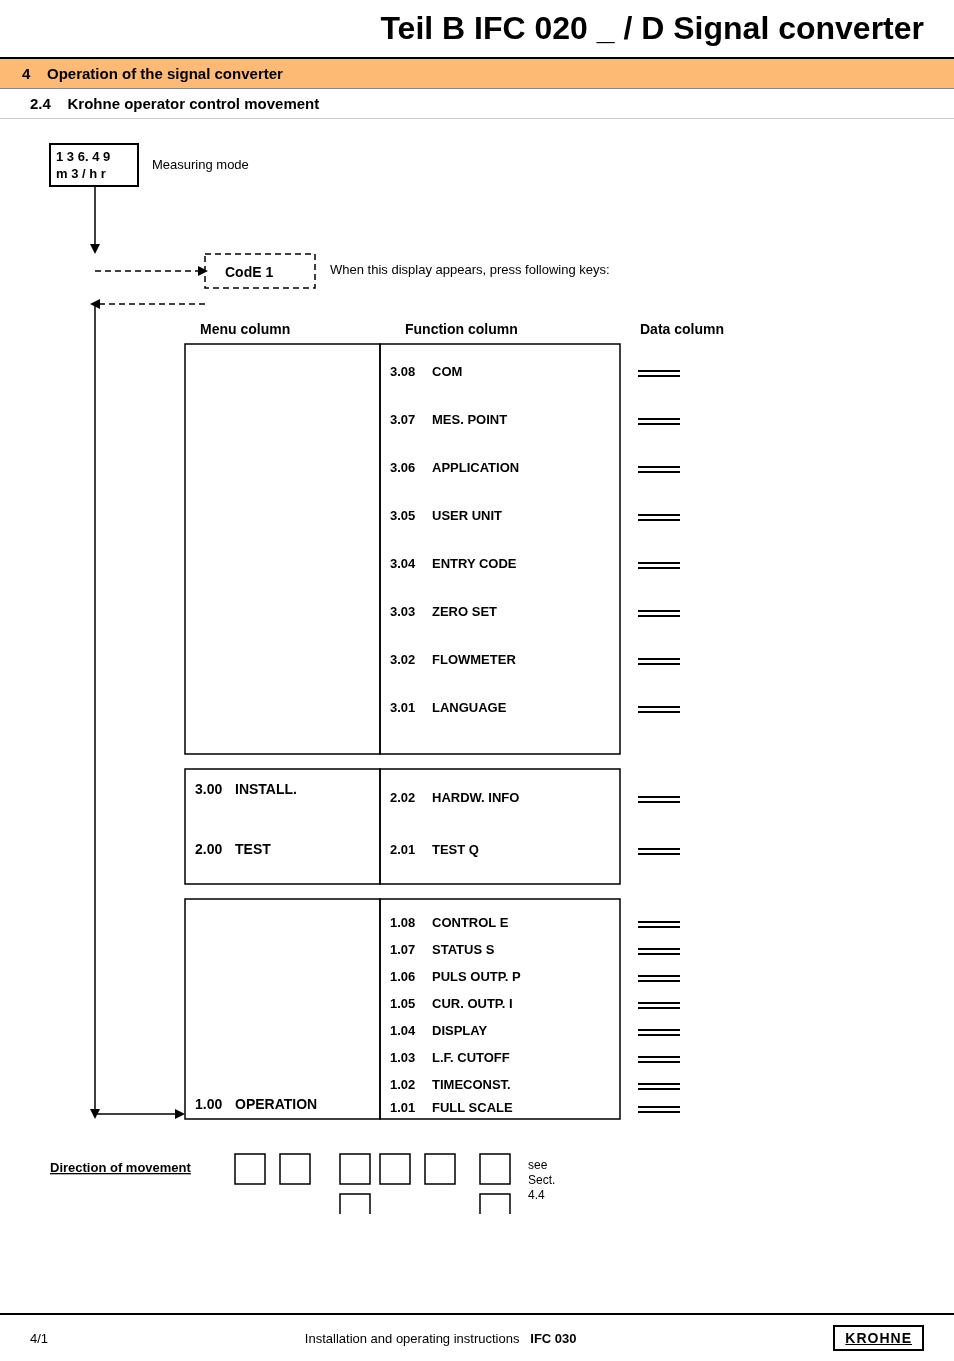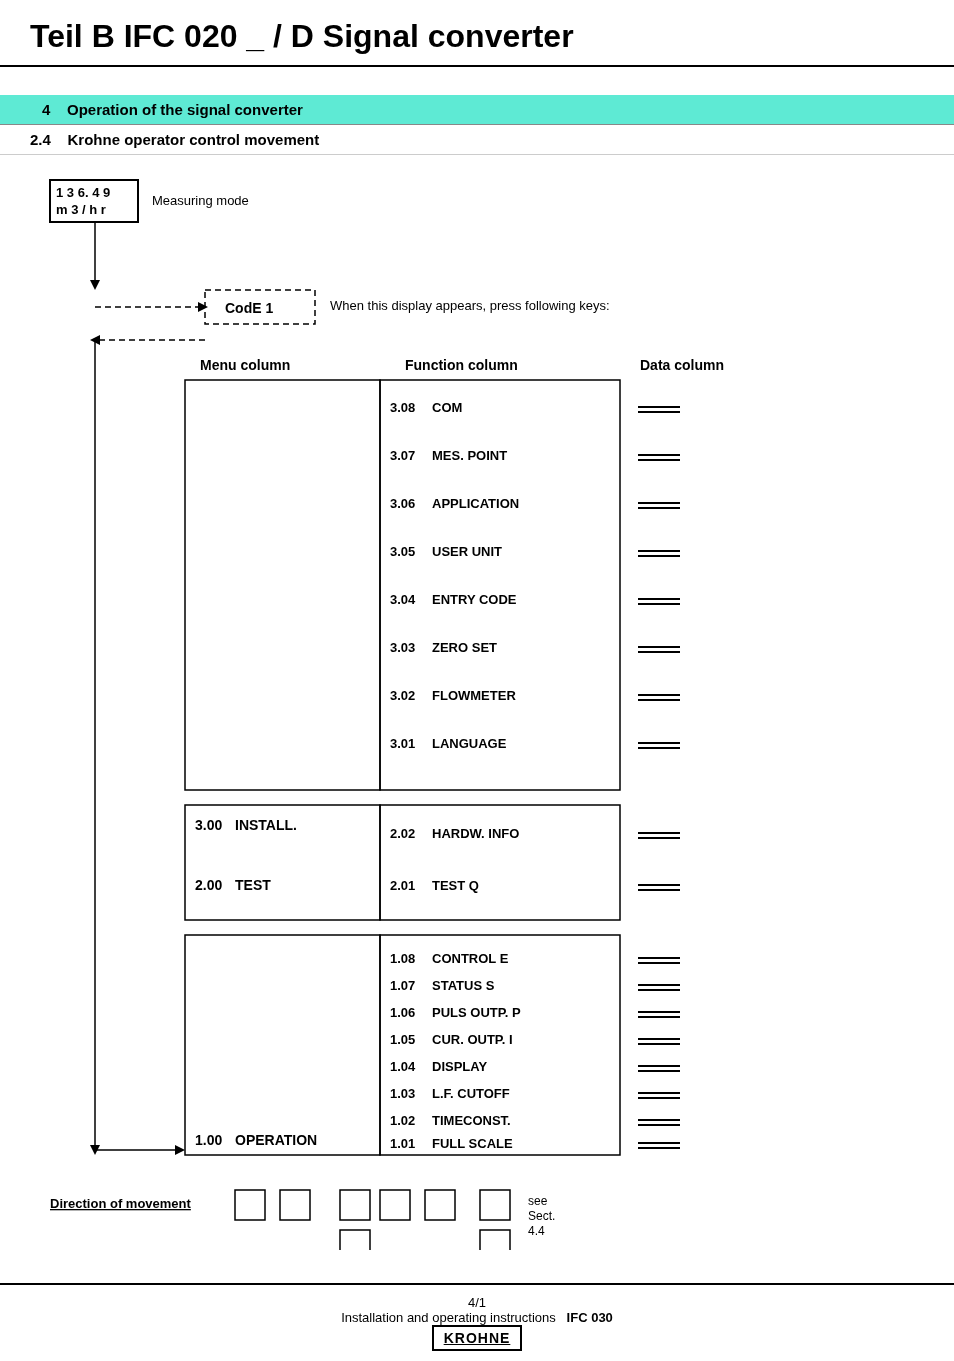--- a/index.html
+++ b/index.html
@@ -17,31 +17,31 @@
       min-height: 1361px;
       padding: 0;
       position: relative;
       background: #fff;
     }
 
     
     .main-title {
       font-size: 32px;
       font-weight: bold;
-      padding: 18px 30px 10px 30px;
+      padding: 10px 30px 10px 30px;
       border-bottom: 2px solid #000;
+      text-align: right;
     }
 
     .section-header {
-      background: #5eead4;
-      padding: 6px 42px;
+      background: #fdba74;
+      padding: 6px 22px;
       font-size: 15px;
       font-weight: bold;
       border-bottom: 1px solid #888;
-      margin-top: 28px;
     }
 
     .subsection-header {
       padding: 6px 30px;
       font-size: 15px;
       font-weight: bold;
       border-bottom: 1px solid #ccc;
     }
 
     
@@ -241,21 +241,20 @@
     position: absolute;
     bottom: 0;
     left: 0;
     right: 0;
     display: flex;
     align-items: center;
     justify-content: space-between;
     padding: 10px 30px;
     border-top: 2px solid #000;
     font-size: 13px;
-    flex-direction: column;
   ">
     <span>4/1</span>
     <span>
       <span>Installation and operating instructions</span>
       &nbsp;
       <strong>IFC 030</strong>
     </span>
     <div style="border: 2px solid #000; padding: 3px 10px; font-weight: bold; font-size: 14px; letter-spacing: 1px; text-decoration: underline;">
       <span>KROHNE</span>
     </div>

